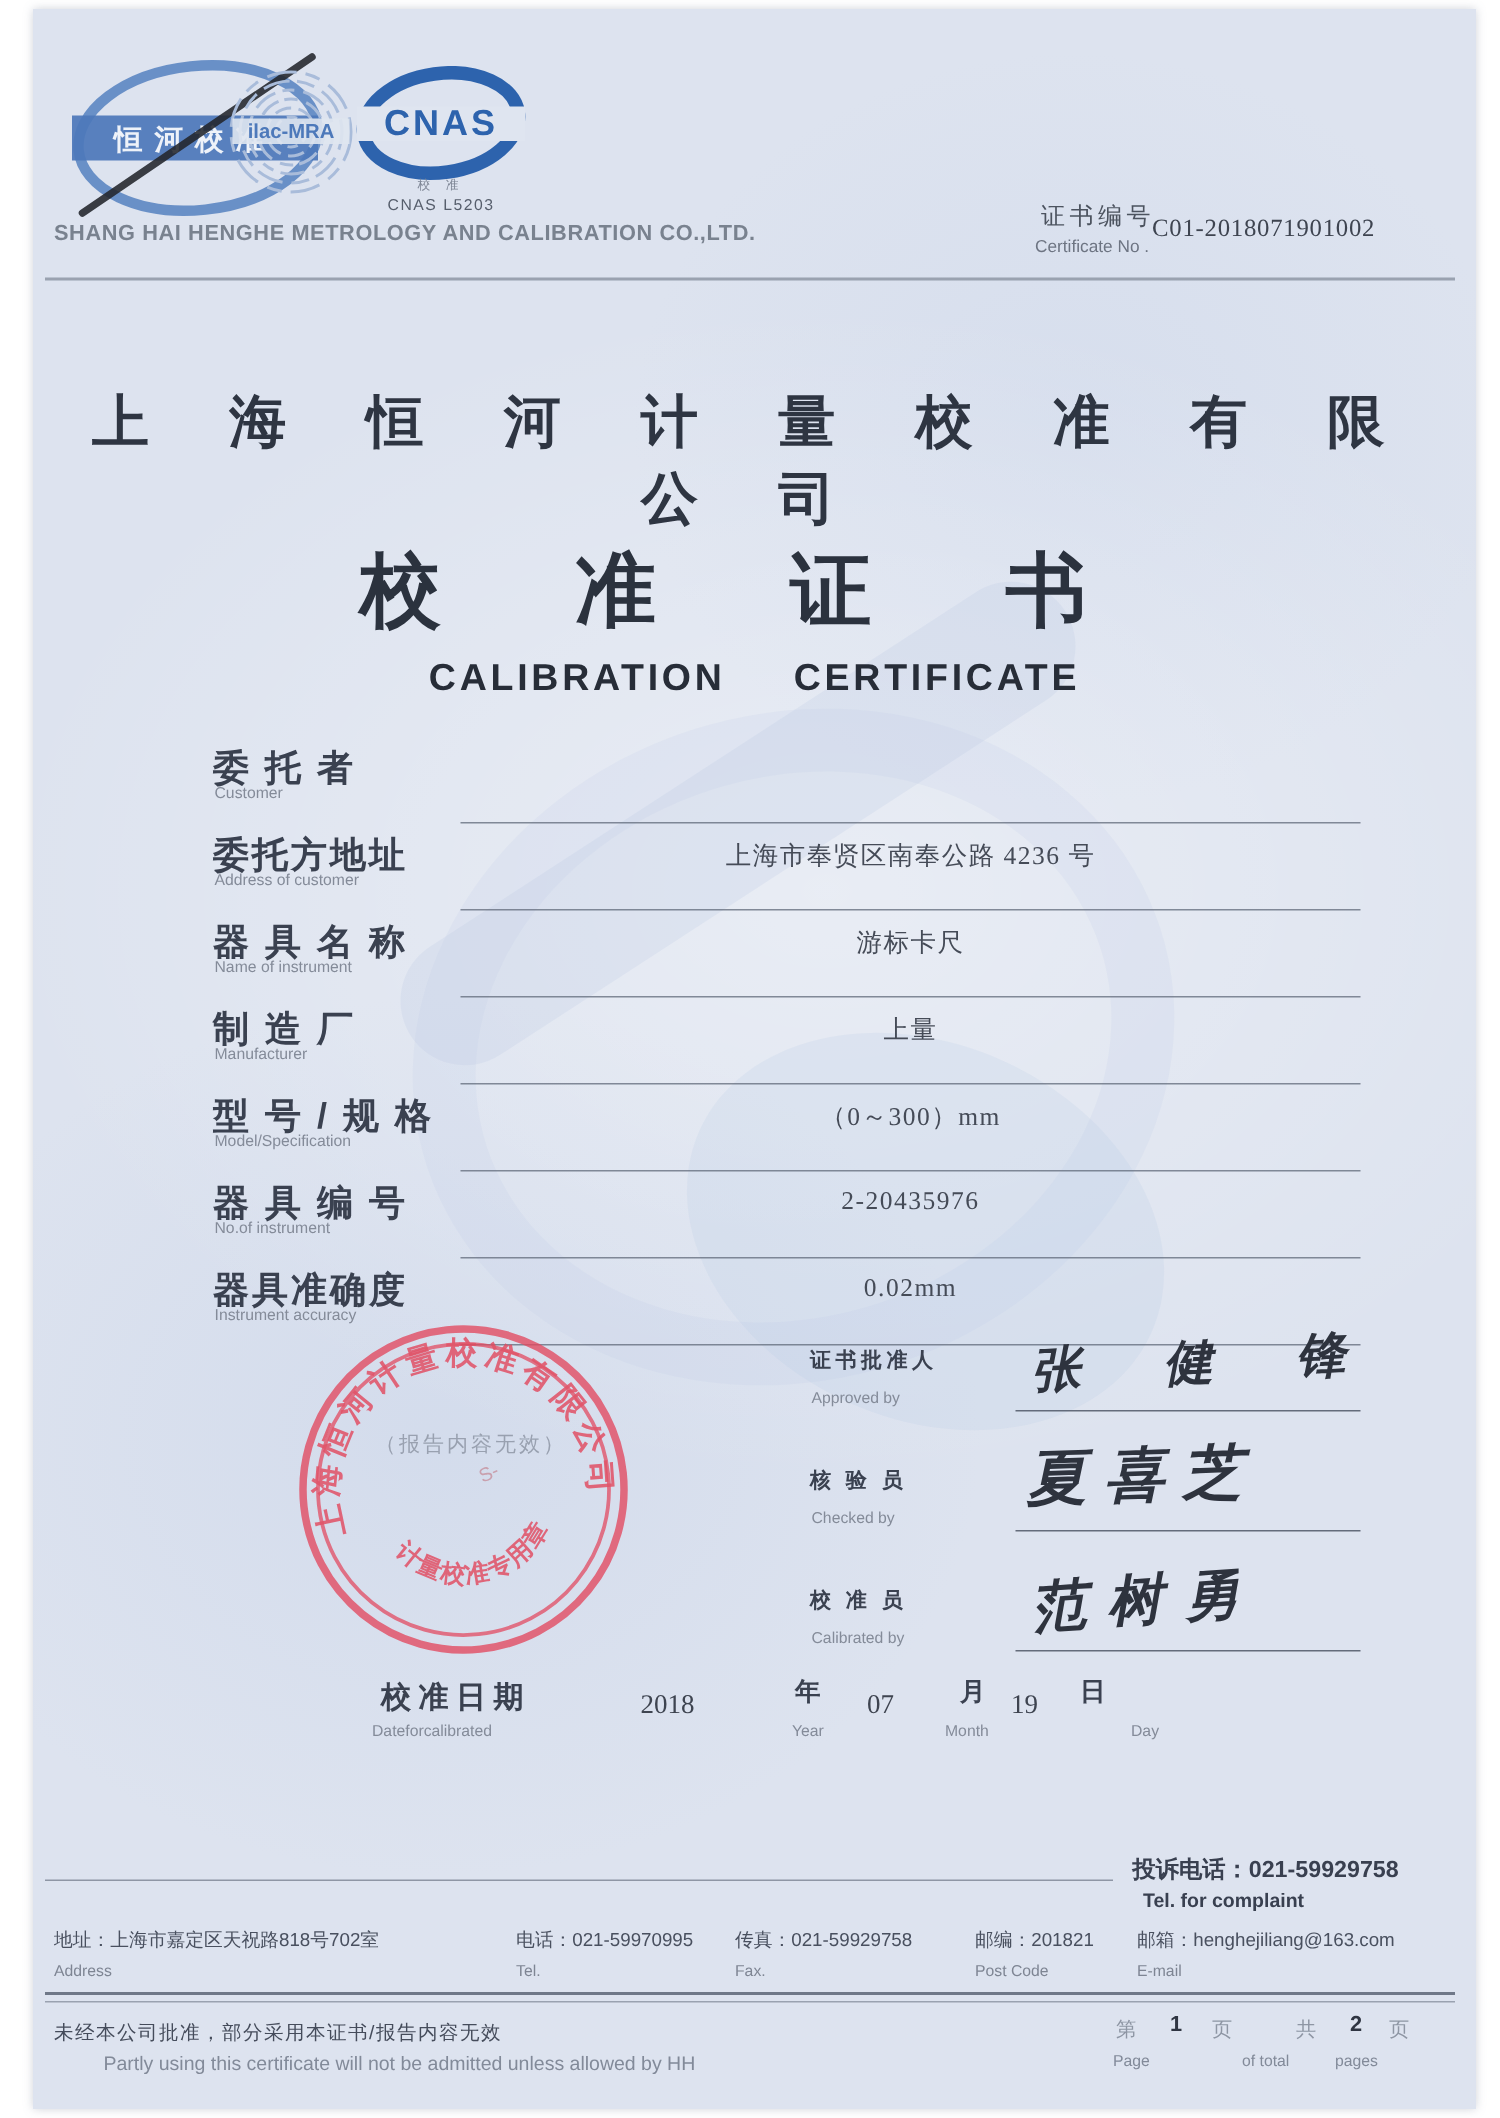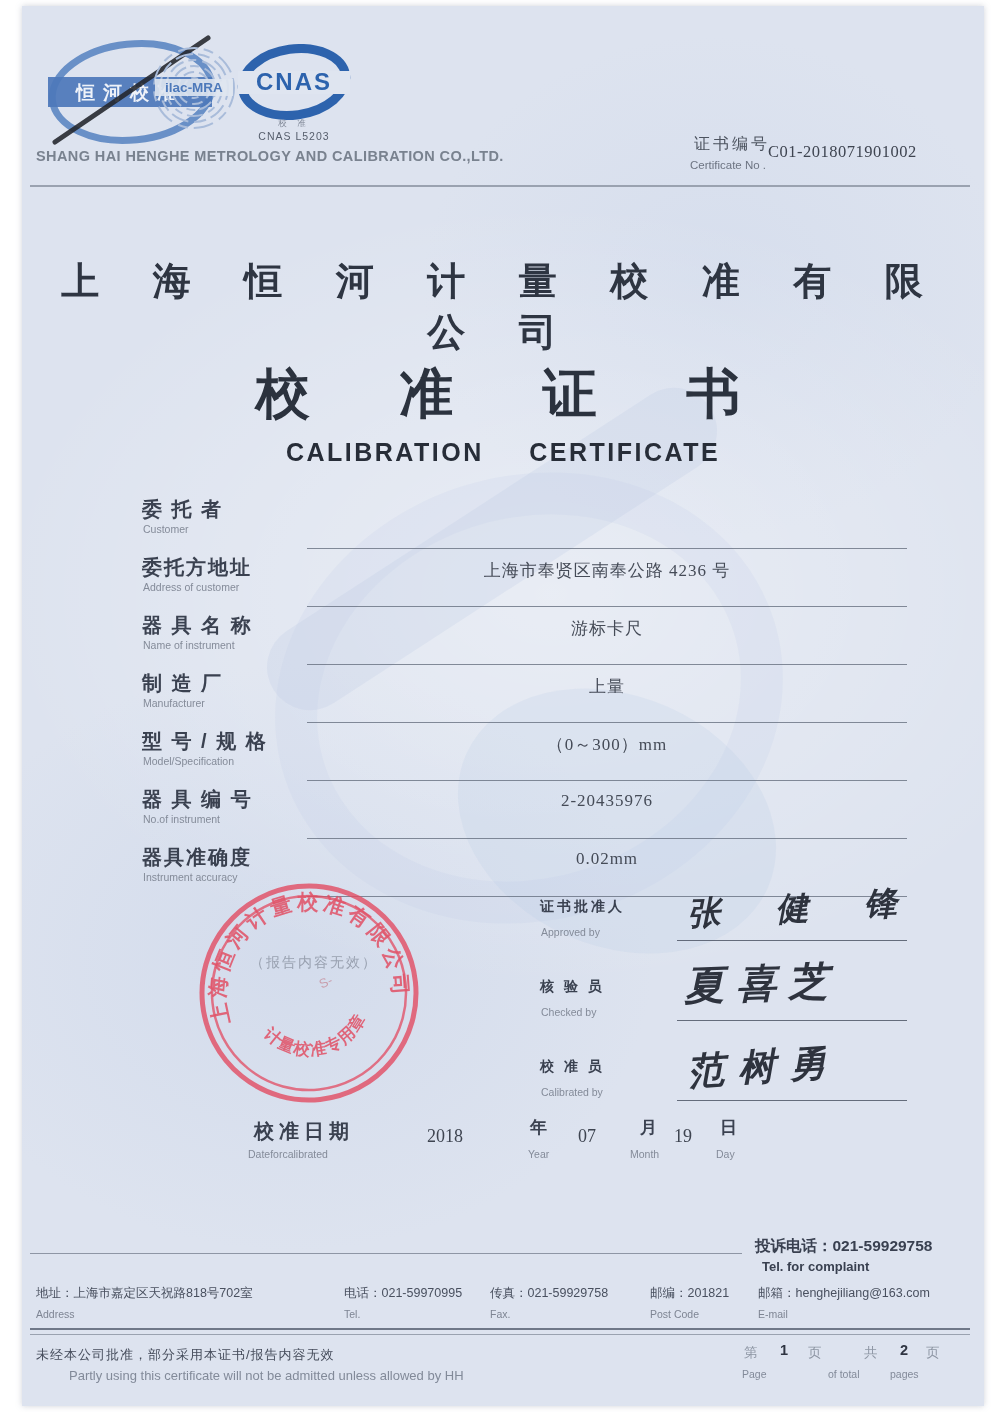--- a/index.html
+++ b/index.html
@@ -26,28 +26,28 @@
     border-radius:50%;transform:rotate(24deg);}
   
   .company-en{left:14px;top:142px;font-size:14.5px;font-weight:bold;color:#79828f;letter-spacing:0.4px;}
   .certno-cn{left:672px;top:128px;font-size:16px;color:#4c535f;letter-spacing:3px;}
   .certno-en{left:668px;top:153px;font-size:11.5px;color:#6d7482;}
   .certno-val{left:746px;top:136px;font-size:16.5px;color:#3e4450;font-family:"Liberation Serif",serif;letter-spacing:0.5px;}
   .hr-top{left:8px;top:179px;width:940px;height:2px;background:#8e96a5;opacity:0.85;}
   
   .title-cn{left:0;top:250px;width:962px;text-align:center;font-size:38px;font-weight:600;
     color:#2e3542;letter-spacing:22px;font-family:"Liberation Serif",serif;}
-  .title-cert-cn{left:16px;top:352px;width:958px;text-align:center;font-size:54px;font-weight:600;
+  .title-cert-cn{left:0;top:352px;width:958px;text-align:center;font-size:54px;font-weight:600;
     color:#2b323e;letter-spacing:38px;font-family:"Liberation Serif",serif;}
   .title-cert-en{left:0;top:432px;width:962px;text-align:center;font-size:25px;font-weight:bold;
     color:#272d38;letter-spacing:2.5px;word-spacing:36px;}
   
   .form{left:0;top:486px;width:962px;}
   .frow{position:absolute;left:0;width:962px;height:58px;}
-  .frow .lab-cn{position:absolute;left:120px;top:4px;font-size:20px;color:#3a4150;letter-spacing:2px;font-weight:600;}
+  .frow .lab-cn{position:absolute;left:120px;top:4px;font-size:24px;color:#3a4150;letter-spacing:2px;font-weight:600;}
   .frow .lab-en{position:absolute;left:121px;top:31px;font-size:10.5px;color:#848b99;}
   .frow .val{position:absolute;left:285px;top:9px;width:600px;text-align:center;font-size:17px;
     color:#454b57;font-family:"Liberation Serif",serif;letter-spacing:1px;}
   .frow .uline{position:absolute;left:285px;bottom:1px;width:600px;height:0;border-bottom:1.6px solid rgba(95,104,120,0.75);}
   
   .sigrow .lab-cn{position:absolute;font-size:14px;color:#3a4150;letter-spacing:3px;font-weight:600;}
   .sigrow .lab-en{position:absolute;font-size:10.5px;color:#848b99;}
   .sigline{height:0;border-bottom:1.8px solid rgba(70,78,94,0.8);width:230px;left:655px;}
   .sig{font-family:"DejaVu Serif",serif;font-style:italic;font-weight:bold;color:#2e333e;}
   .graytext{left:228px;top:948px;font-size:14px;color:#99a1b0;letter-spacing:2px;z-index:1;}
@@ -205,21 +205,21 @@
     <span class="abs date-cn" style="left:232px;top:1112px;">校准日期</span>
     <span class="abs date-en" style="left:226px;top:1142px;">Dateforcalibrated</span>
     <span class="abs date-val" style="left:405px;top:1120px;">2018</span>
     <span class="abs date-cn" style="left:508px;top:1110px;font-size:17px;">年</span>
     <span class="abs date-en" style="left:506px;top:1142px;">Year</span>
     <span class="abs date-val" style="left:556px;top:1120px;">07</span>
     <span class="abs date-cn" style="left:618px;top:1110px;font-size:17px;">月</span>
     <span class="abs date-en" style="left:608px;top:1142px;">Month</span>
     <span class="abs date-val" style="left:652px;top:1120px;">19</span>
     <span class="abs date-cn" style="left:698px;top:1110px;font-size:17px;">日</span>
-    <span class="abs date-en" style="left:694px;top:1142px;">Day</span>
+    <span class="abs date-en" style="left:732px;top:1142px;">Day</span>
   </div>
 
   <div class="abs hr-complaint"></div>
   <div class="abs complaint-cn">投诉电话：021-59929758</div>
   <div class="abs complaint-en">Tel. for complaint</div>
 
   <span class="abs c-cn" style="left:14px;">地址：上海市嘉定区天祝路818号702室</span>
   <span class="abs c-en" style="left:14px;">Address</span>
   <span class="abs c-cn" style="left:322px;">电话：021-59970995</span>
   <span class="abs c-en" style="left:322px;">Tel.</span>

